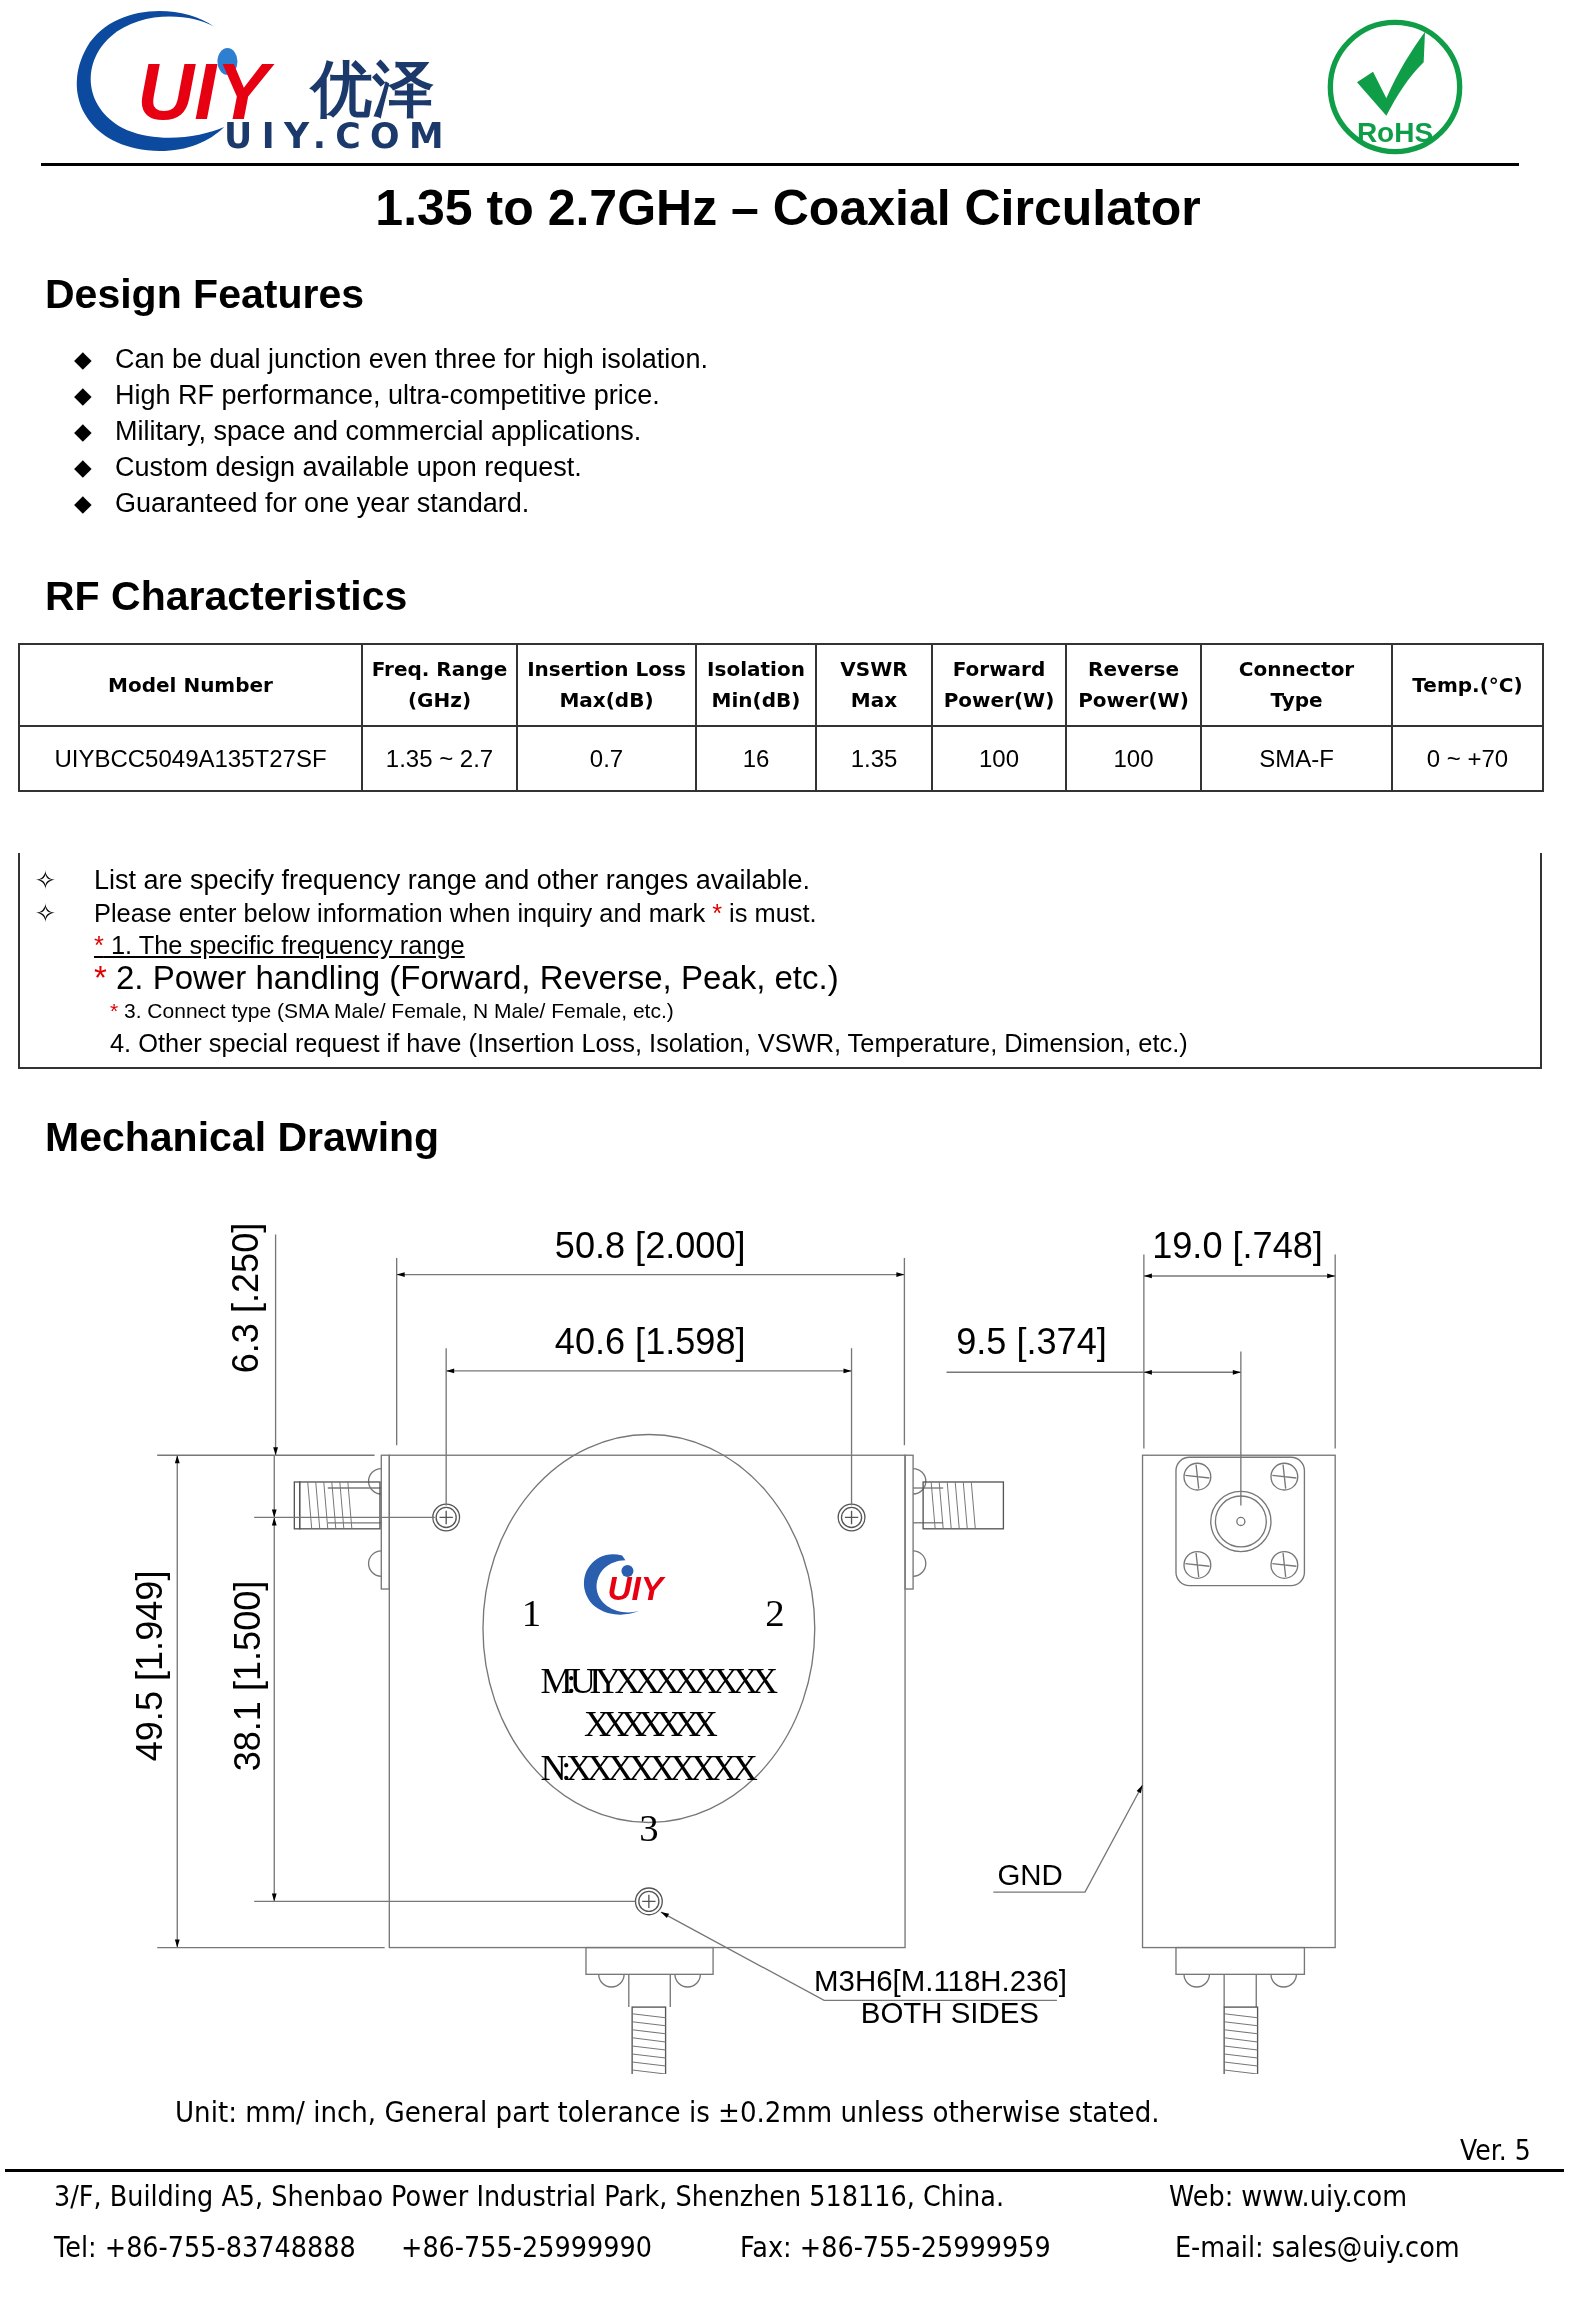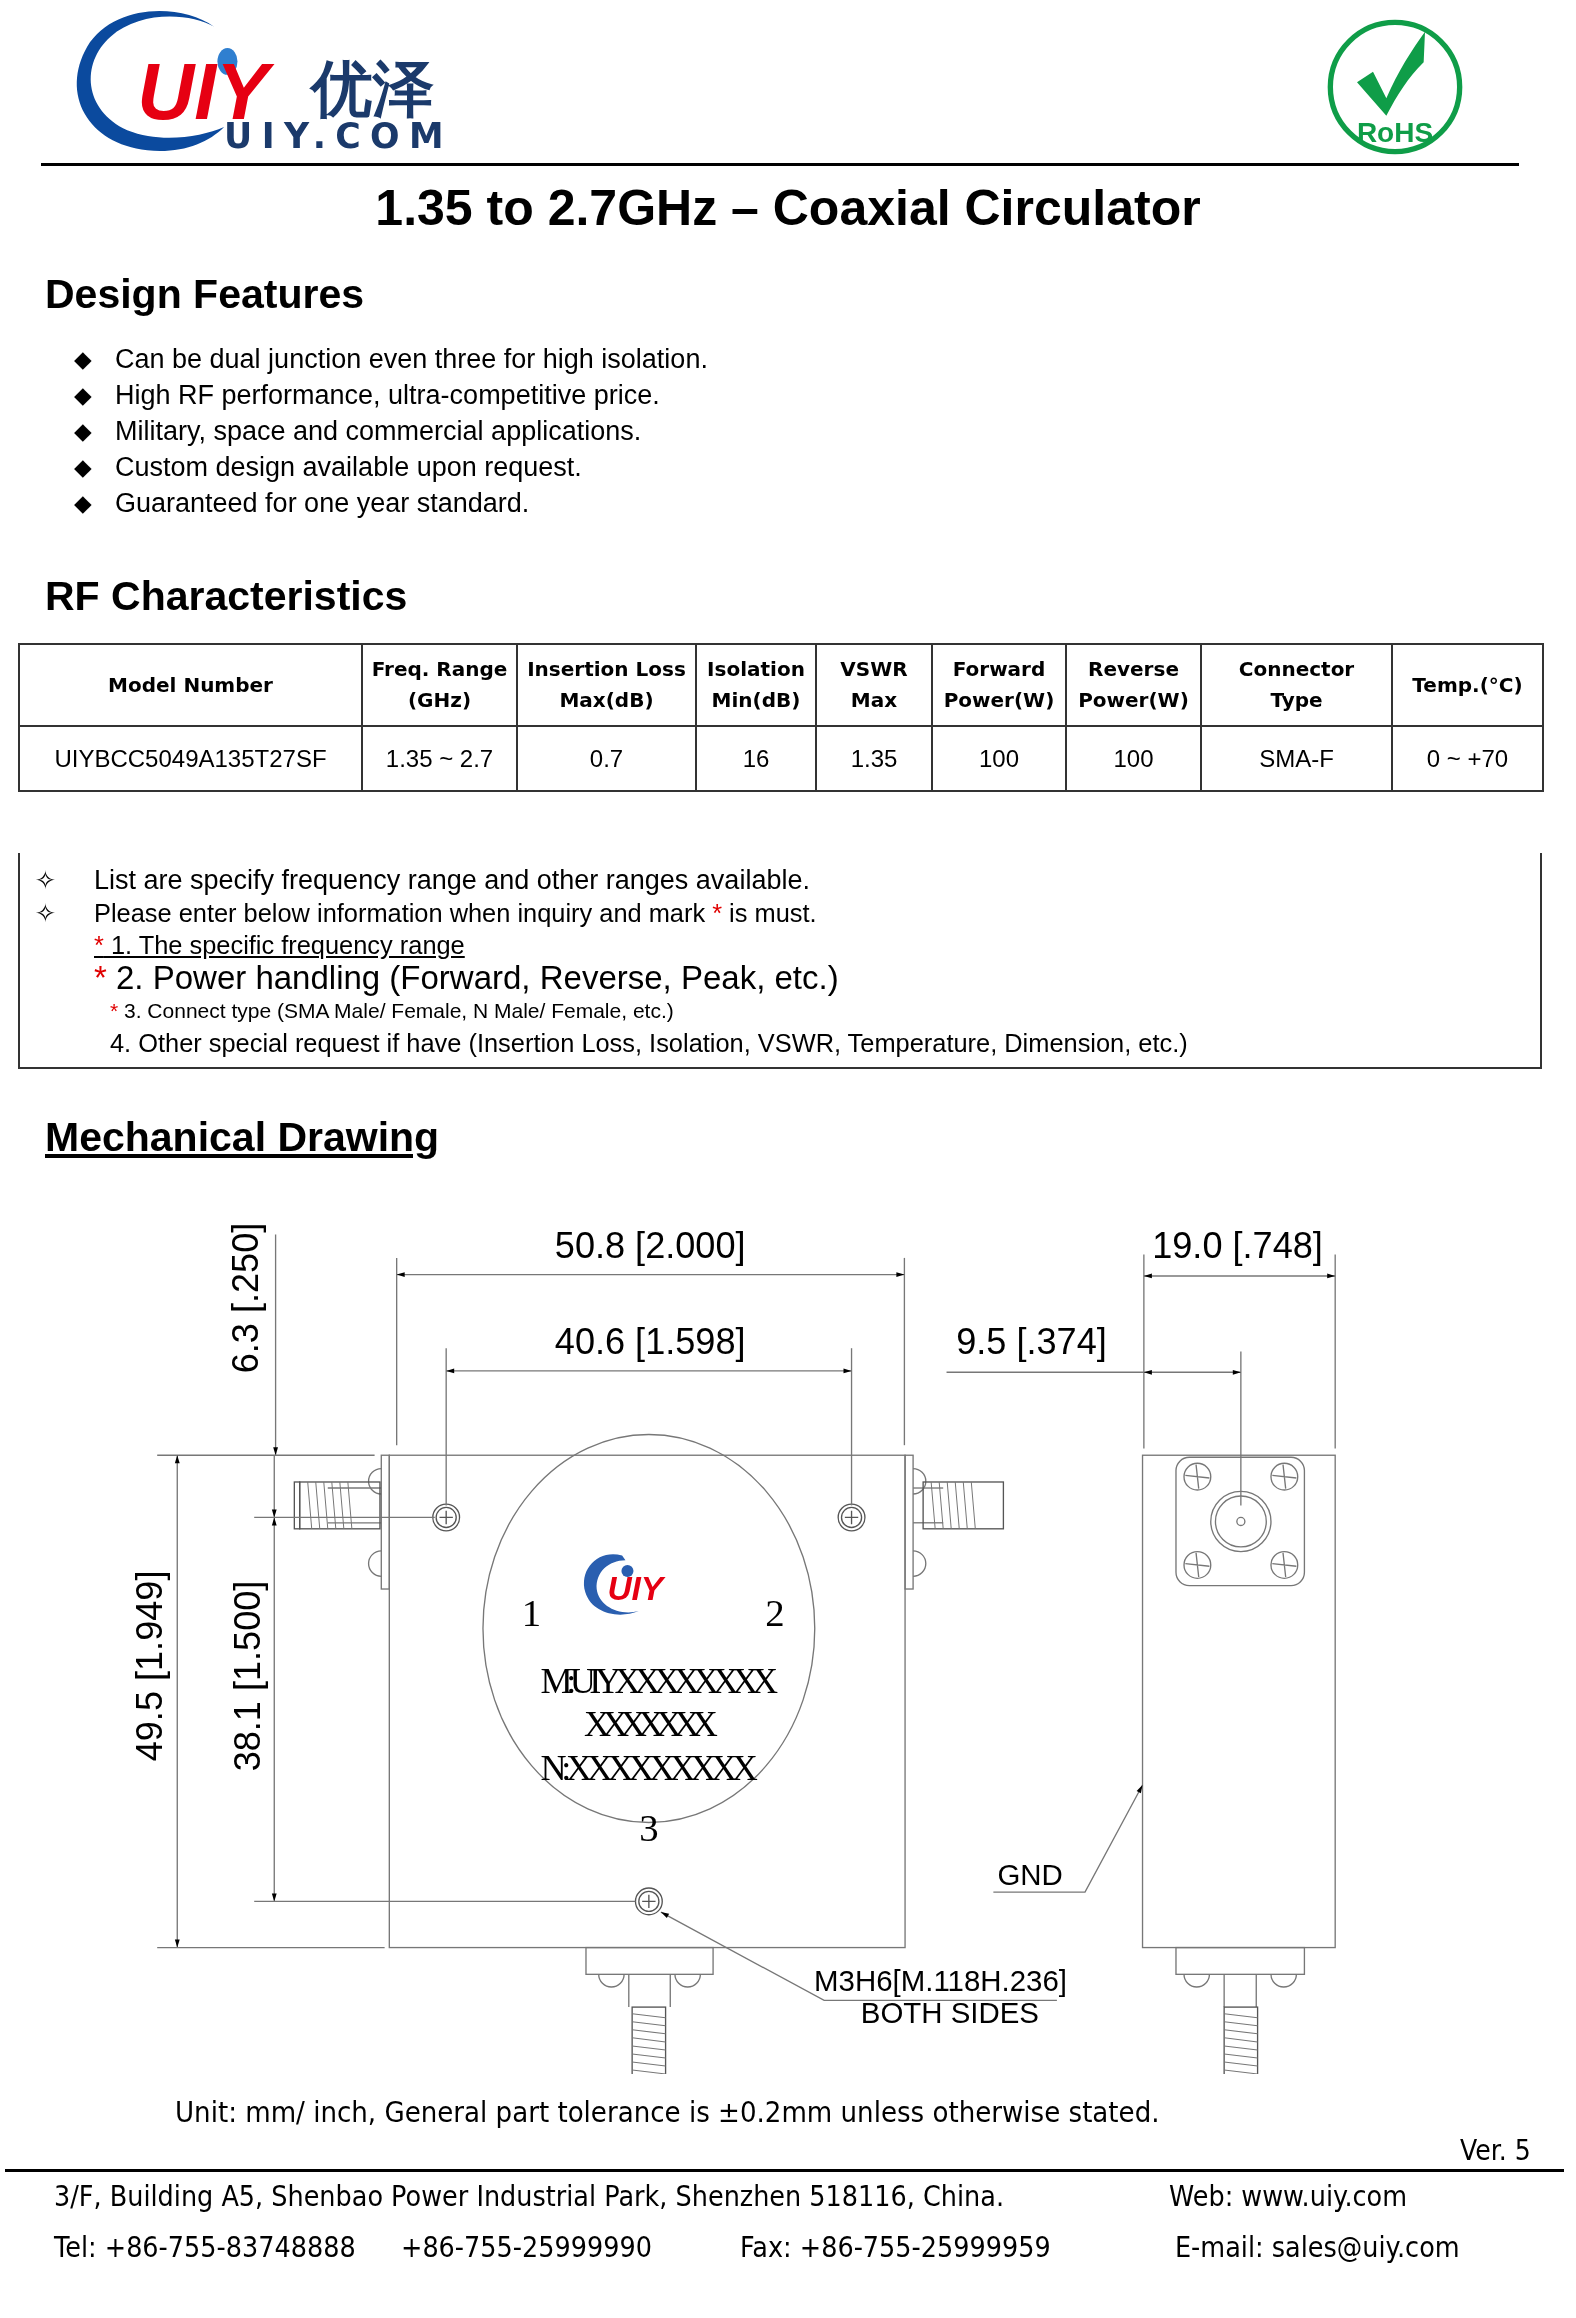--- a/index.html
+++ b/index.html
@@ -6,21 +6,21 @@
   body { width:1576px; height:2319px; position:relative; overflow:hidden; font-family:"Liberation Sans", sans-serif; color:#000; }
   .abs { position:absolute; }
   
   #logo { left:47px; top:0px; width:401px; height:157px; }
   #rohs { left:1325px; top:16.7px; width:140px; height:140px; }
   #header-rule { left:41px; top:163px; width:1478px; height:2.7px; background:#000; }
   #title { left:0; width:1576px; top:179px; text-align:center; font-weight:bold; font-size:50px; letter-spacing:0px; }
   .section-title { font-weight:bold; font-size:41px; left:45px; }
   #design-title { top:271px; }
   #rf-title { top:573px; }
-  #mech-title { top:1114px;text-decoration:underline; }
+  #mech-title { top:1114px; }
   #features { left:74px; top:341px; margin:0; padding:0; list-style:none; }
   #features li { font-size:27px; height:36px; line-height:36px; white-space:nowrap; display:flex; align-items:center; }
   #features .bullet { display:inline-block; width:41px; font-size:23px; }
   
   #spec-table { left:18px; top:643px; width:1524px; border-collapse:collapse; table-layout:fixed; }
   #spec-table td, #spec-table th { border:2px solid #333; text-align:center; padding:0; }
   #spec-table th { font-family:"DejaVu Sans", sans-serif; font-weight:bold; font-size:20px; line-height:31px; height:80px; }
   #spec-table td { font-size:24px; height:63px; }
   #notes-box { left:18px; top:853px; width:1520px; height:214px; border:2px solid #333; border-top:none; }
   .note-line { position:absolute; font-size:27px; white-space:nowrap; line-height:32px; }

